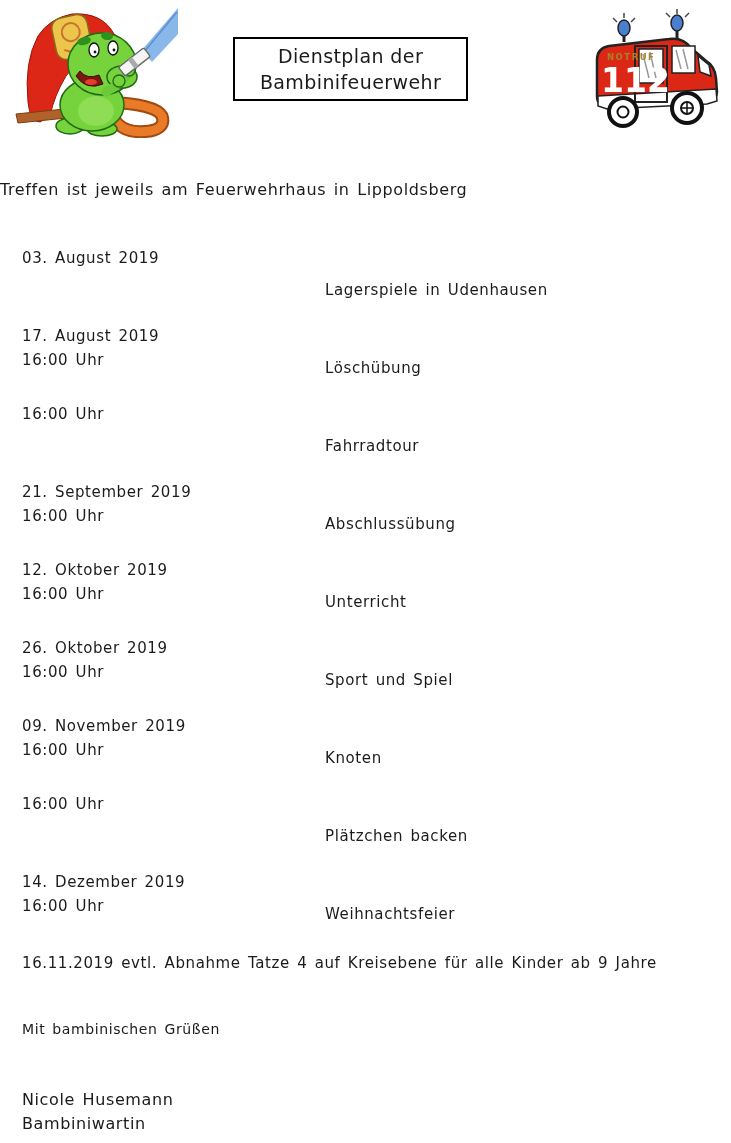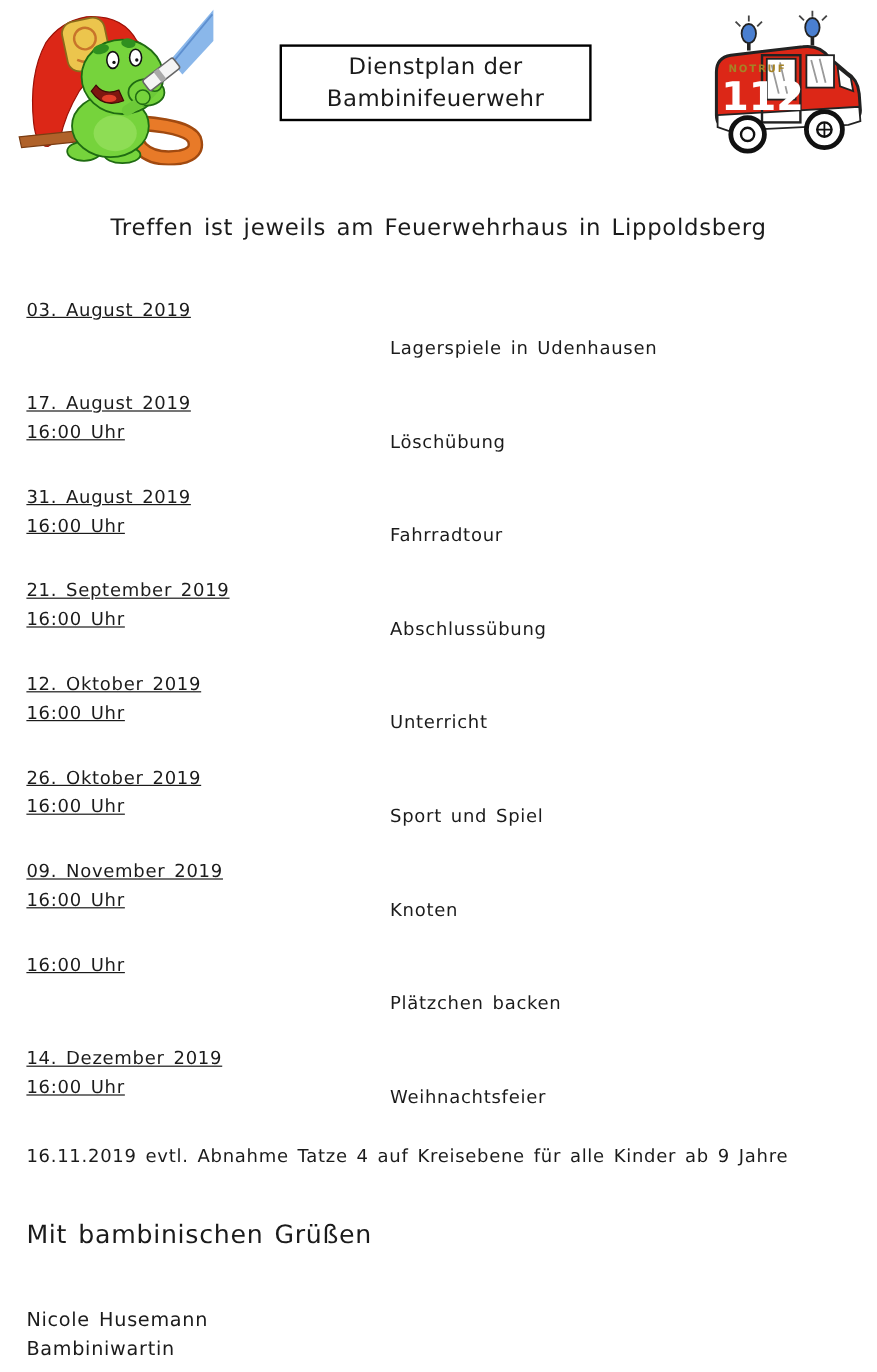--- a/index.html
+++ b/index.html
@@ -20,61 +20,61 @@
     letter-spacing: 0.6px;
     word-spacing: 2px;
   }
   
   .mascot-wrap {
     position: absolute; left: 10px; top: 4px;
     width: 168px; height: 134px;
   }
   .title-box {
     position: absolute; left: 233px; top: 37px;
-    width: 260px; height: 64px;
+    width: 235px; height: 64px;
     border: 2px solid #000;
     display: flex; flex-direction: column;
     align-items: center; justify-content: center;
     font-size: 19px; line-height: 26px;
     letter-spacing: 0.4px;
     font-weight: 500;
     text-align: center;
   }
   .truck-wrap {
     position: absolute; left: 577px; top: 8px;
     width: 151px; height: 126px;
   }
   
   .intro {
     position: absolute; top: 179px; left: 0;
-    width: 731px; text-align: center;
-    font-size: 19px; line-height: 22px;
+    width: 731px; text-align: left;
+    font-size: 16px; line-height: 22px;
   }
   
   .schedule {
     position: absolute; top: 246px; left: 22px;
     width: 690px;
     font-size: 15px;
   }
   .sched-row {
     display: grid;
     grid-template-columns: 303px auto;
     line-height: 24px;
     margin-bottom: 22px;
   }
-  .sched-date-cell { grid-column: 1; text-decoration: underline; }
+  .sched-date-cell { grid-column: 1; }
   .sched-event-cell { grid-column: 2; align-self: start; margin-top: 32px; }
   
   .note {
     position: absolute; top: 951px; left: 22px;
     width: 700px; font-size: 15px; line-height: 24px;
   }
   .closing {
     position: absolute; top: 1017px; left: 22px;
-    font-size: 21px; line-height: 24px;
+    font-size: 14px; line-height: 24px;
   }
   .signatures {
     position: absolute; top: 1088px; left: 22px;
     width: 690px;
     display: grid;
     grid-template-columns: 271px auto;
     font-size: 16px; line-height: 24px;
   }
   svg { display: block; width: 100%; height: 100%; }
   .truck-notruf {
@@ -207,21 +207,20 @@
       <div class="sched-row">
         <div class="sched-date-cell">
           <div>17. August 2019</div>
           <div>16:00 Uhr</div>
         </div>
         <div class="sched-event-cell">Löschübung</div>
       </div>
 
       <div class="sched-row">
         <div class="sched-date-cell">
-          <div>31. August 2019</div>
           <div>16:00 Uhr</div>
         </div>
         <div class="sched-event-cell">Fahrradtour</div>
       </div>
 
       <div class="sched-row">
         <div class="sched-date-cell">
           <div>21. September 2019</div>
           <div>16:00 Uhr</div>
         </div>

